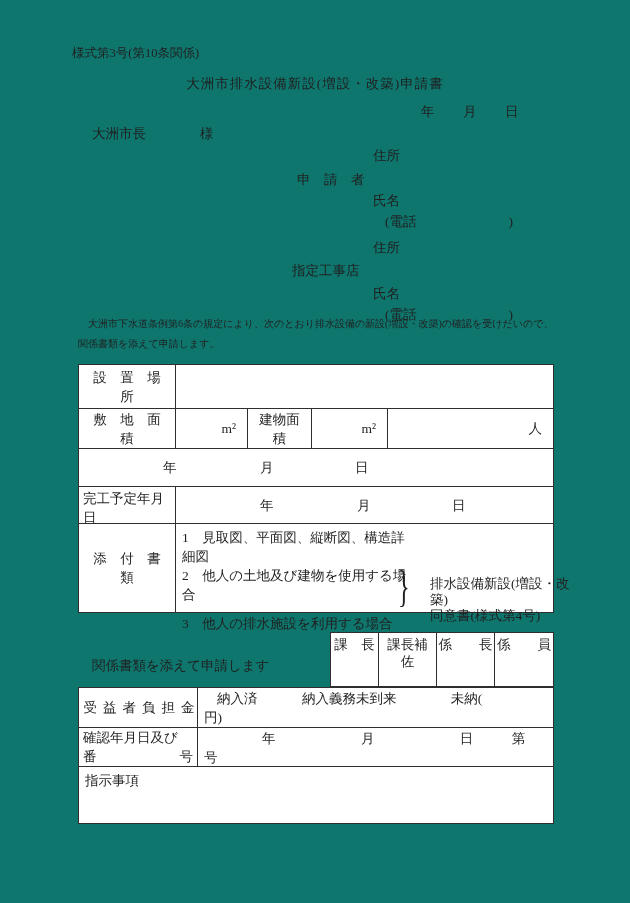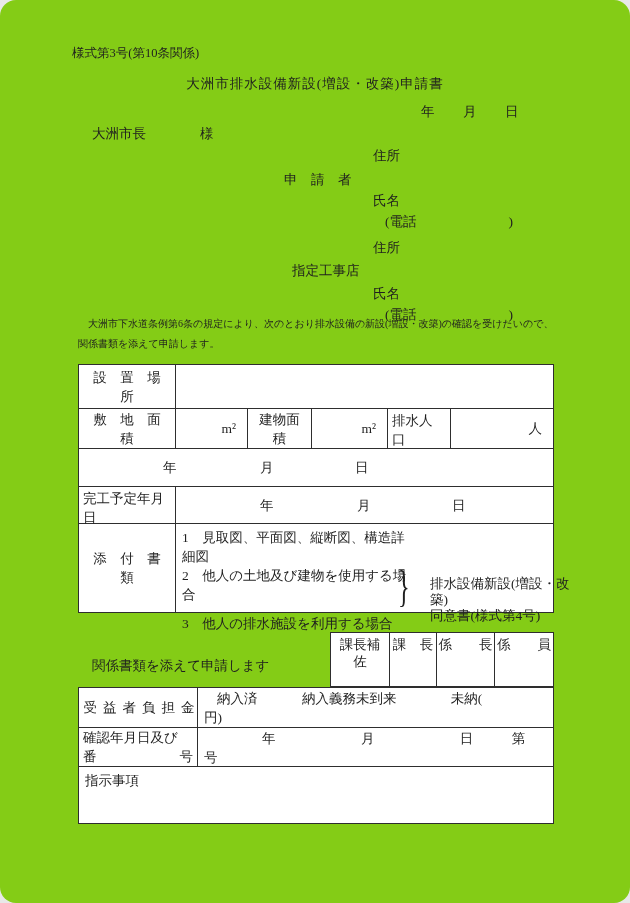--- a/index.html
+++ b/index.html
@@ -1,34 +1,33 @@
 <!DOCTYPE html>
 <html><head>
 <meta charset="utf-8">
 <style>
   html,body{margin:0;padding:0;background:#e8e8e8;}
   .page{
     position:relative;
     width:630px;height:903px;
     margin:0 auto;
-    background:#84cc16;
+    background:#0f766e;
     font-family:"Liberation Serif","DejaVu Serif",serif;
     color:#1f1f1f;
     font-size:13.5px;
     line-height:19px;
-    border-radius:16px;
   }
   .abs{position:absolute;}
   .form-no{left:72px;top:44px;font-size:12.5px;}
   .doc-title{left:0;top:74px;width:630px;text-align:center;font-size:13.5px;letter-spacing:1px;}
   .date-line{left:421px;top:102px;letter-spacing:0.5px;}
   .addressee{left:92px;top:124px;}
   .addressee .honor{margin-left:54px;}
   .party-role{letter-spacing:0;}
-  .role-applicant{left:284px;top:170px;}
+  .role-applicant{left:297px;top:170px;}
   .role-contractor{left:292px;top:261px;}
   .f-label{left:373px;}
   .phone{left:385px;}
   .phone .spacer{display:inline-block;width:92px;}
   .intro{left:78px;top:314px;width:480px;font-size:10px;line-height:19.5px;}
 
   
   .tbl{position:absolute;left:78px;width:476px;border:1px solid #2e2e2e;box-sizing:border-box;background:#fff;}
   .trow{display:flex;border-top:1px solid #2e2e2e;}
   .trow:first-child{border-top:none;}
@@ -146,24 +145,20 @@
       <div class="c unit w72">
         <span>m²</span>
       </div>
       <div class="c lab w64">
         <div>建物面</div>
         <div>積</div>
       </div>
       <div class="c unit w76">
         <span>m²</span>
       </div>
-      <div class="c lab lab-left w63">
-        <div>排水人</div>
-        <div>口</div>
-      </div>
       <div class="c unit grow">
         <span>人</span>
       </div>
     </div>
 
     <div class="trow r3">
       <div class="c ymd">
         <span class="p-y">年</span>
         <span class="p-m">月</span>
         <span class="p-d">日</span>
@@ -195,27 +190,27 @@
           <div>排水設備新設(増設・改築)</div>
           <div>同意書(様式第4号)</div>
         </div>
       </div>
     </div>
   </div>
 
   <div class="abs confirm-q">関係書類を添えて申請します</div>
 
   <div class="stamps">
+    <div class="stamp st1">
+      <div>課　長</div>
+      <div></div>
+    </div>
     <div class="stamp st2">
       <div>課長補</div>
       <div>佐</div>
-    </div>
-    <div class="stamp st1">
-      <div>課　長</div>
-      <div></div>
     </div>
     <div class="stamp st3">
       <div>係　　長</div>
       <div></div>
     </div>
     <div class="stamp st4">
       <div>係　　員</div>
       <div></div>
     </div>
   </div>

